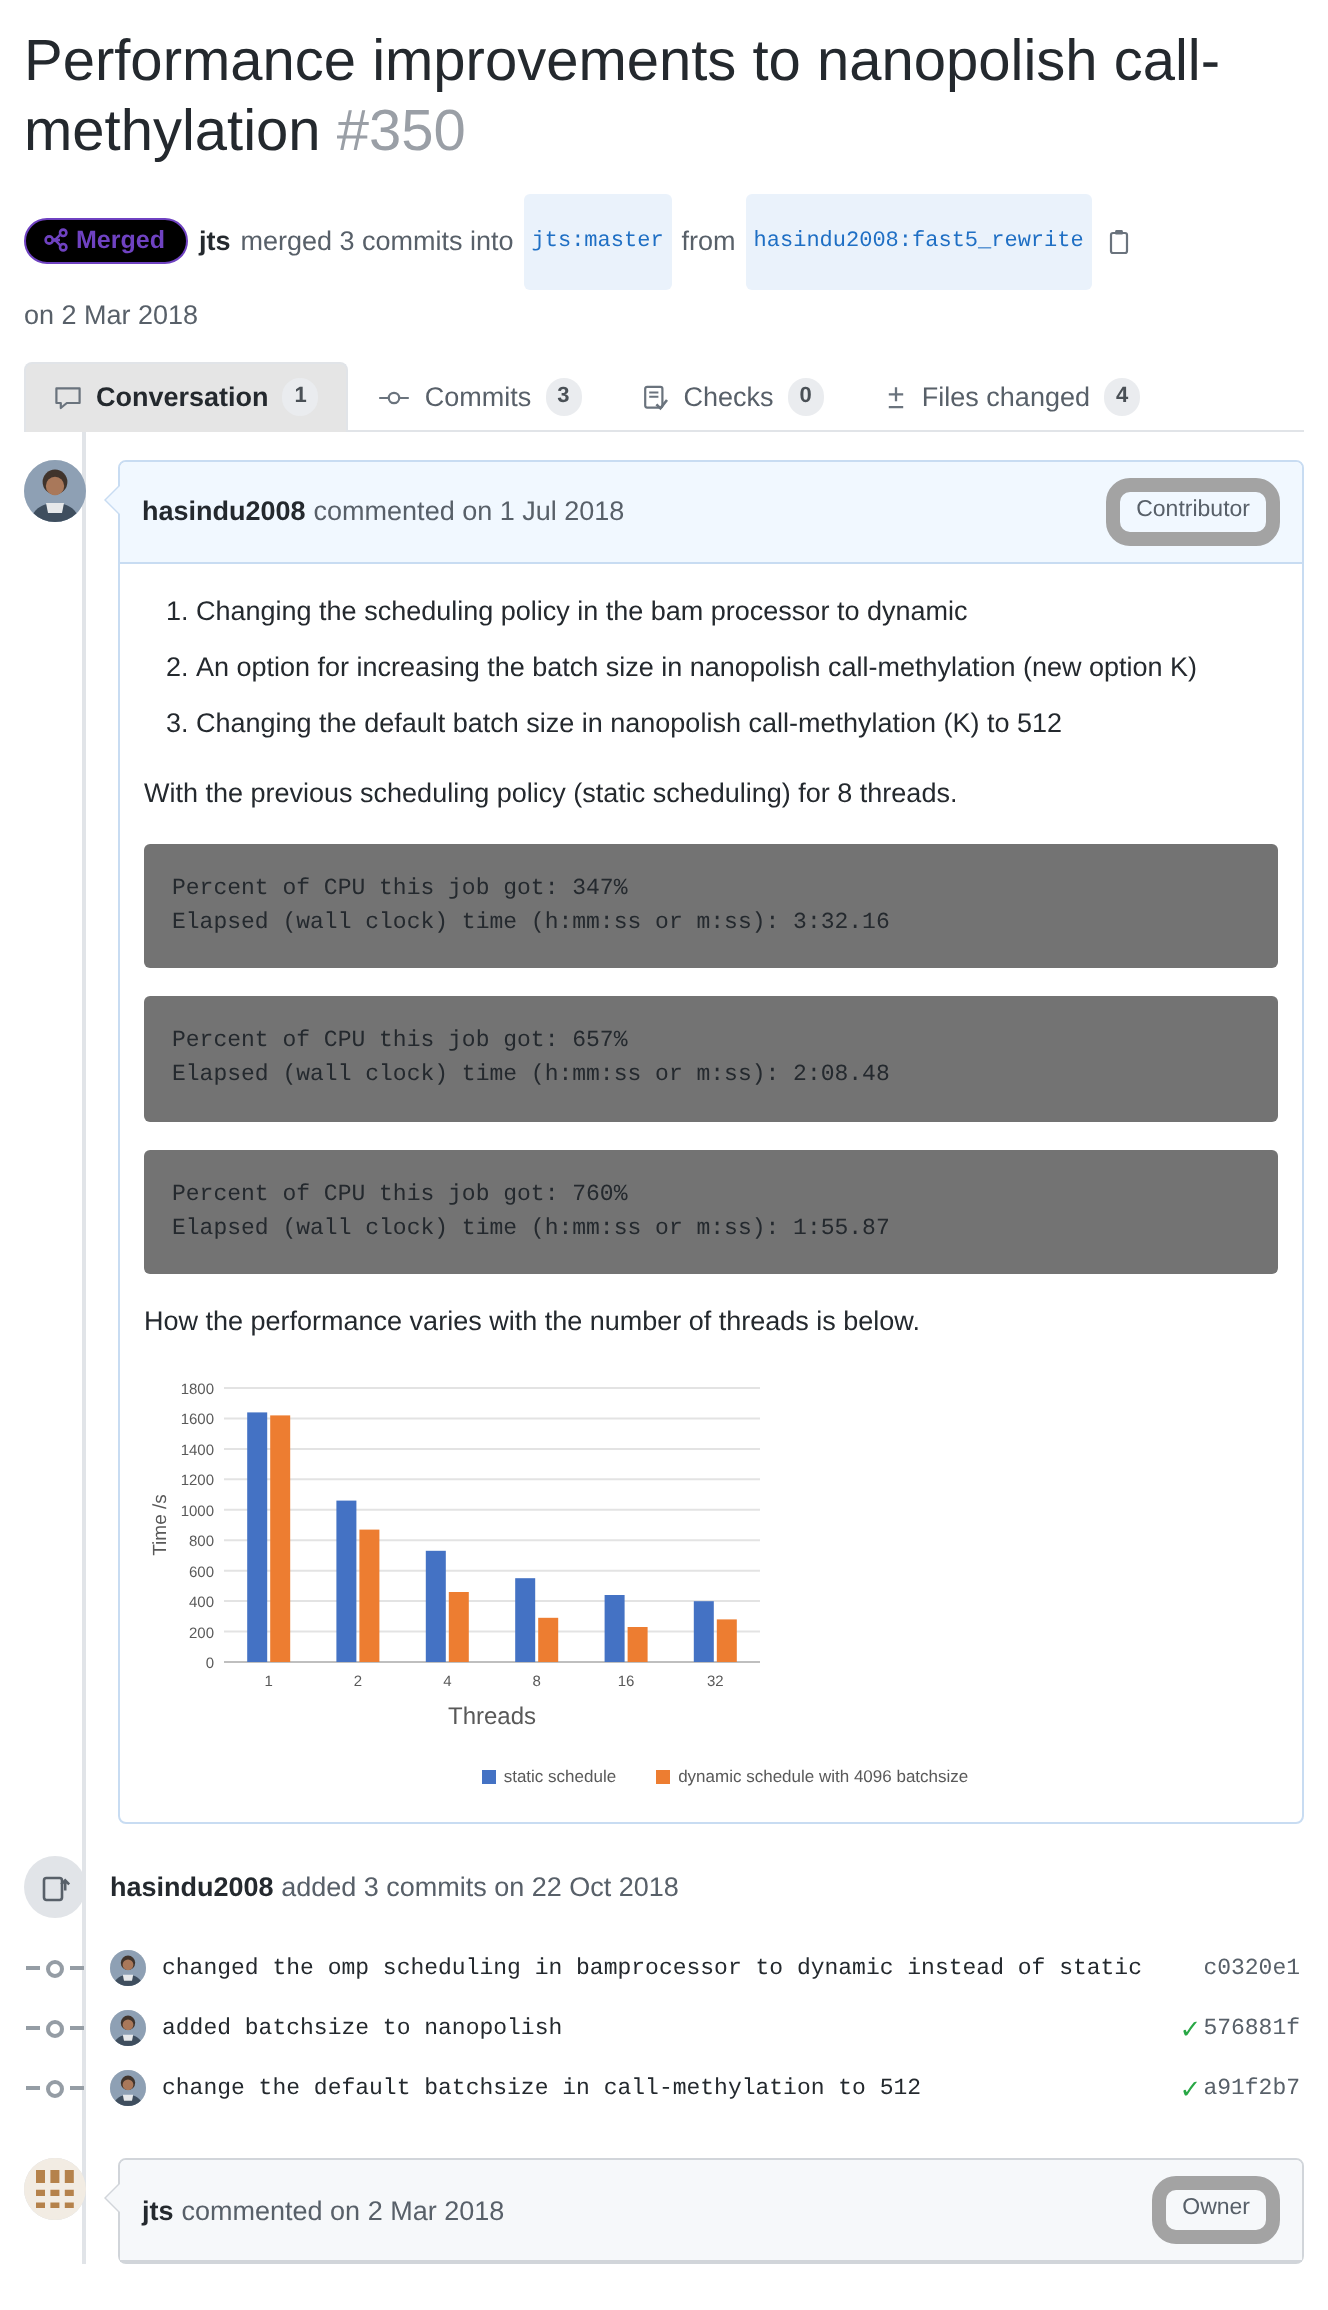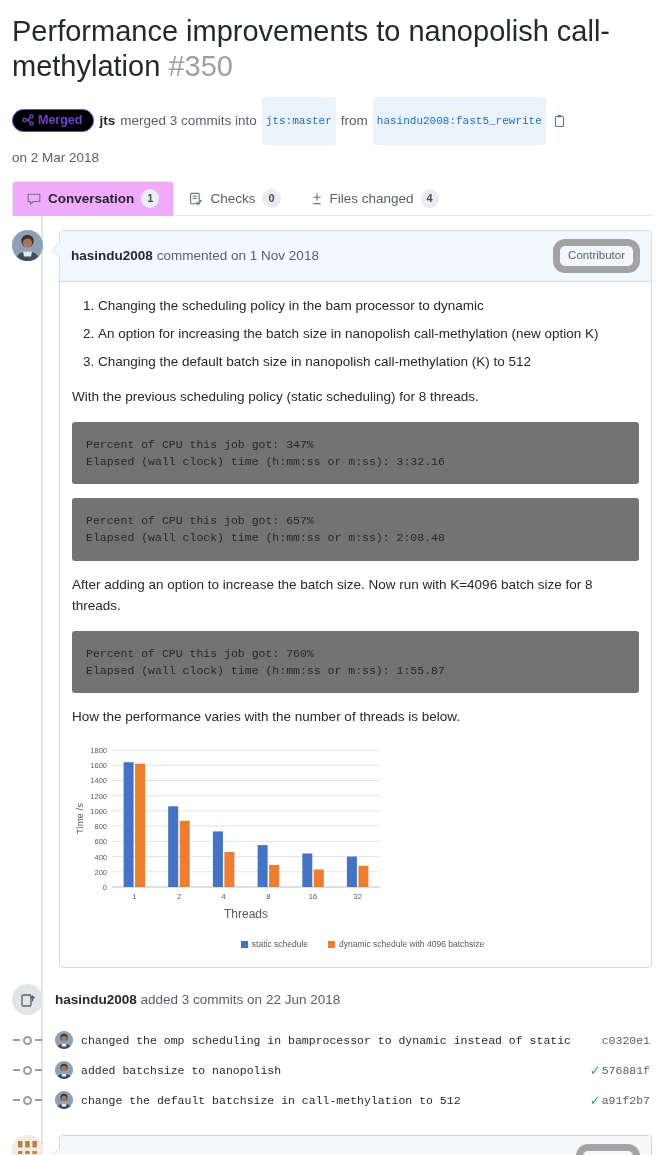--- a/index.html
+++ b/index.html
@@ -67,21 +67,21 @@
     padding: 7px 14px 8px 14px;
     font-size: 13.5px;
     color: #586069;
     border: 1px solid transparent;
     border-bottom: none;
     margin-bottom: -1px;
     cursor: pointer;
     white-space: nowrap;
   }
   .tab.selected {
-    background: #f0abfc;
+    background: #e5e5e5;
     border-color: #e1e4e8;
     border-top-left-radius: 4px;
     border-top-right-radius: 4px;
     color: #24292e;
     font-weight: 600;
   }
   .tab .cnt {
     background:#eaecef; color:#4a5056;
     border-radius: 10px; padding: 1px 6px;
     font-size: 11px; font-weight: 600; line-height:1.5;
@@ -236,20 +236,30 @@
       <span class="tab-ic">
         <svg width="14" height="14" viewBox="0 0 14 14" aria-hidden="true">
           <path d="M1.2 2.2h11.6v7.3H6.4L3.4 12V9.5H1.2z" fill="none" stroke="#6a737d" stroke-width="1.1" stroke-linejoin="round"></path>
         </svg>
       </span>
       <span>Conversation</span>
       <span class="cnt">1</span>
     </div>
     <div class="tab">
       <span class="tab-ic">
+        <svg width="16" height="14" viewBox="0 0 16 14" aria-hidden="true">
+          <circle cx="8" cy="7" r="2.6" fill="none" stroke="#6a737d" stroke-width="1.1"></circle>
+          <path d="M0.6 7h4.8M10.6 7h4.8" stroke="#6a737d" stroke-width="1.1"></path>
+        </svg>
+      </span>
+      <span>Commits</span>
+      <span class="cnt">3</span>
+    </div>
+    <div class="tab">
+      <span class="tab-ic">
         <svg width="14" height="14" viewBox="0 0 14 14" aria-hidden="true">
           <rect x="1.6" y="1.4" width="8.6" height="10.4" rx="1" fill="none" stroke="#6a737d" stroke-width="1.1"></rect>
           <path d="M3.6 4.2h4.6M3.6 6.4h4.6" stroke="#6a737d" stroke-width="1"></path>
           <path d="M7.2 10.2l2 2 3.3-4.2" fill="none" stroke="#6a737d" stroke-width="1.3"></path>
         </svg>
       </span>
       <span>Checks</span>
       <span class="cnt">0</span>
     </div>
     <div class="tab">
@@ -273,40 +283,39 @@
           <circle cx="15.5" cy="11" r="6.2" fill="#40342c"></circle>
           <circle cx="15.5" cy="13" r="4.6" fill="#a9785a"></circle>
           <path d="M3 31c1.5-7 6.5-9.4 12.5-9.4S26.5 24 28 31z" fill="#3f4e5e"></path>
           <path d="M11 21.5h9l-1 5h-7z" fill="#e6e8ea"></path>
         </svg>
       </div>
 
       <div class="comment">
         <div class="c-head">
           <span class="author">hasindu2008</span>
-          <span>commented on 1 Nov 2018</span>
+          <span>commented on 1 Jul 2018</span>
           <span class="spacer"></span>
           <span class="role-badge">Contributor</span>
         </div>
 
         <div class="c-body">
           <ol>
             <li>Changing the scheduling policy in the bam processor to dynamic</li>
             <li>An option for increasing the batch size in nanopolish call-methylation (new option K)</li>
             <li>Changing the default batch size in nanopolish call-methylation (K) to 512</li>
           </ol>
 
           <p>With the previous scheduling policy (static scheduling) for 8 threads.</p>
           <pre class="codeblk">Percent of CPU this job got: 347%
 Elapsed (wall clock) time (h:mm:ss or m:ss): 3:32.16</pre>
 
           <pre class="codeblk">Percent of CPU this job got: 657%
 Elapsed (wall clock) time (h:mm:ss or m:ss): 2:08.48</pre>
 
-          <p>After adding an option to increase the batch size. Now run with K=4096 batch size for 8 threads.</p>
           <pre class="codeblk">Percent of CPU this job got: 760%
 Elapsed (wall clock) time (h:mm:ss or m:ss): 1:55.87</pre>
 
           <p>How the performance varies with the number of threads is below.</p>
 
           <div class="chart-wrap">
             <div class="chart-box">
               <svg id="chart-svg" width="316" height="185" viewBox="0 0 316 185">
                   <line x1="40" y1="145" x2="308" y2="145" stroke="#bfbfbf" stroke-width="1"></line>
                   <text x="35" y="148" text-anchor="end" font-size="7.5" fill="#595959" font-family="&quot;Liberation Sans&quot;, sans-serif">0</text>
@@ -367,21 +376,21 @@
 
     <div class="evt-row">
       <div class="evt-badge">
         <svg width="16" height="16" viewBox="0 0 16 16" aria-hidden="true">
           <rect x="2" y="3" width="9" height="11" rx="1.2" fill="none" stroke="#586069" stroke-width="1.3"></rect>
           <path d="M12.6 9.2V4.2M10.6 6.2l2-2 2 2" fill="none" stroke="#586069" stroke-width="1.3"></path>
         </svg>
       </div>
       <div class="evt-text">
         <span class="author">hasindu2008</span>
-        <span>added 3 commits on 22 Jun 2018</span>
+        <span>added 3 commits on 22 Oct 2018</span>
       </div>
     </div>
 
     <div class="commit-list">
 
       <div class="commit-row">
         <span class="node">
           <span class="hl l"></span>
             <span class="bead"></span>
             <span class="hl r"></span>

